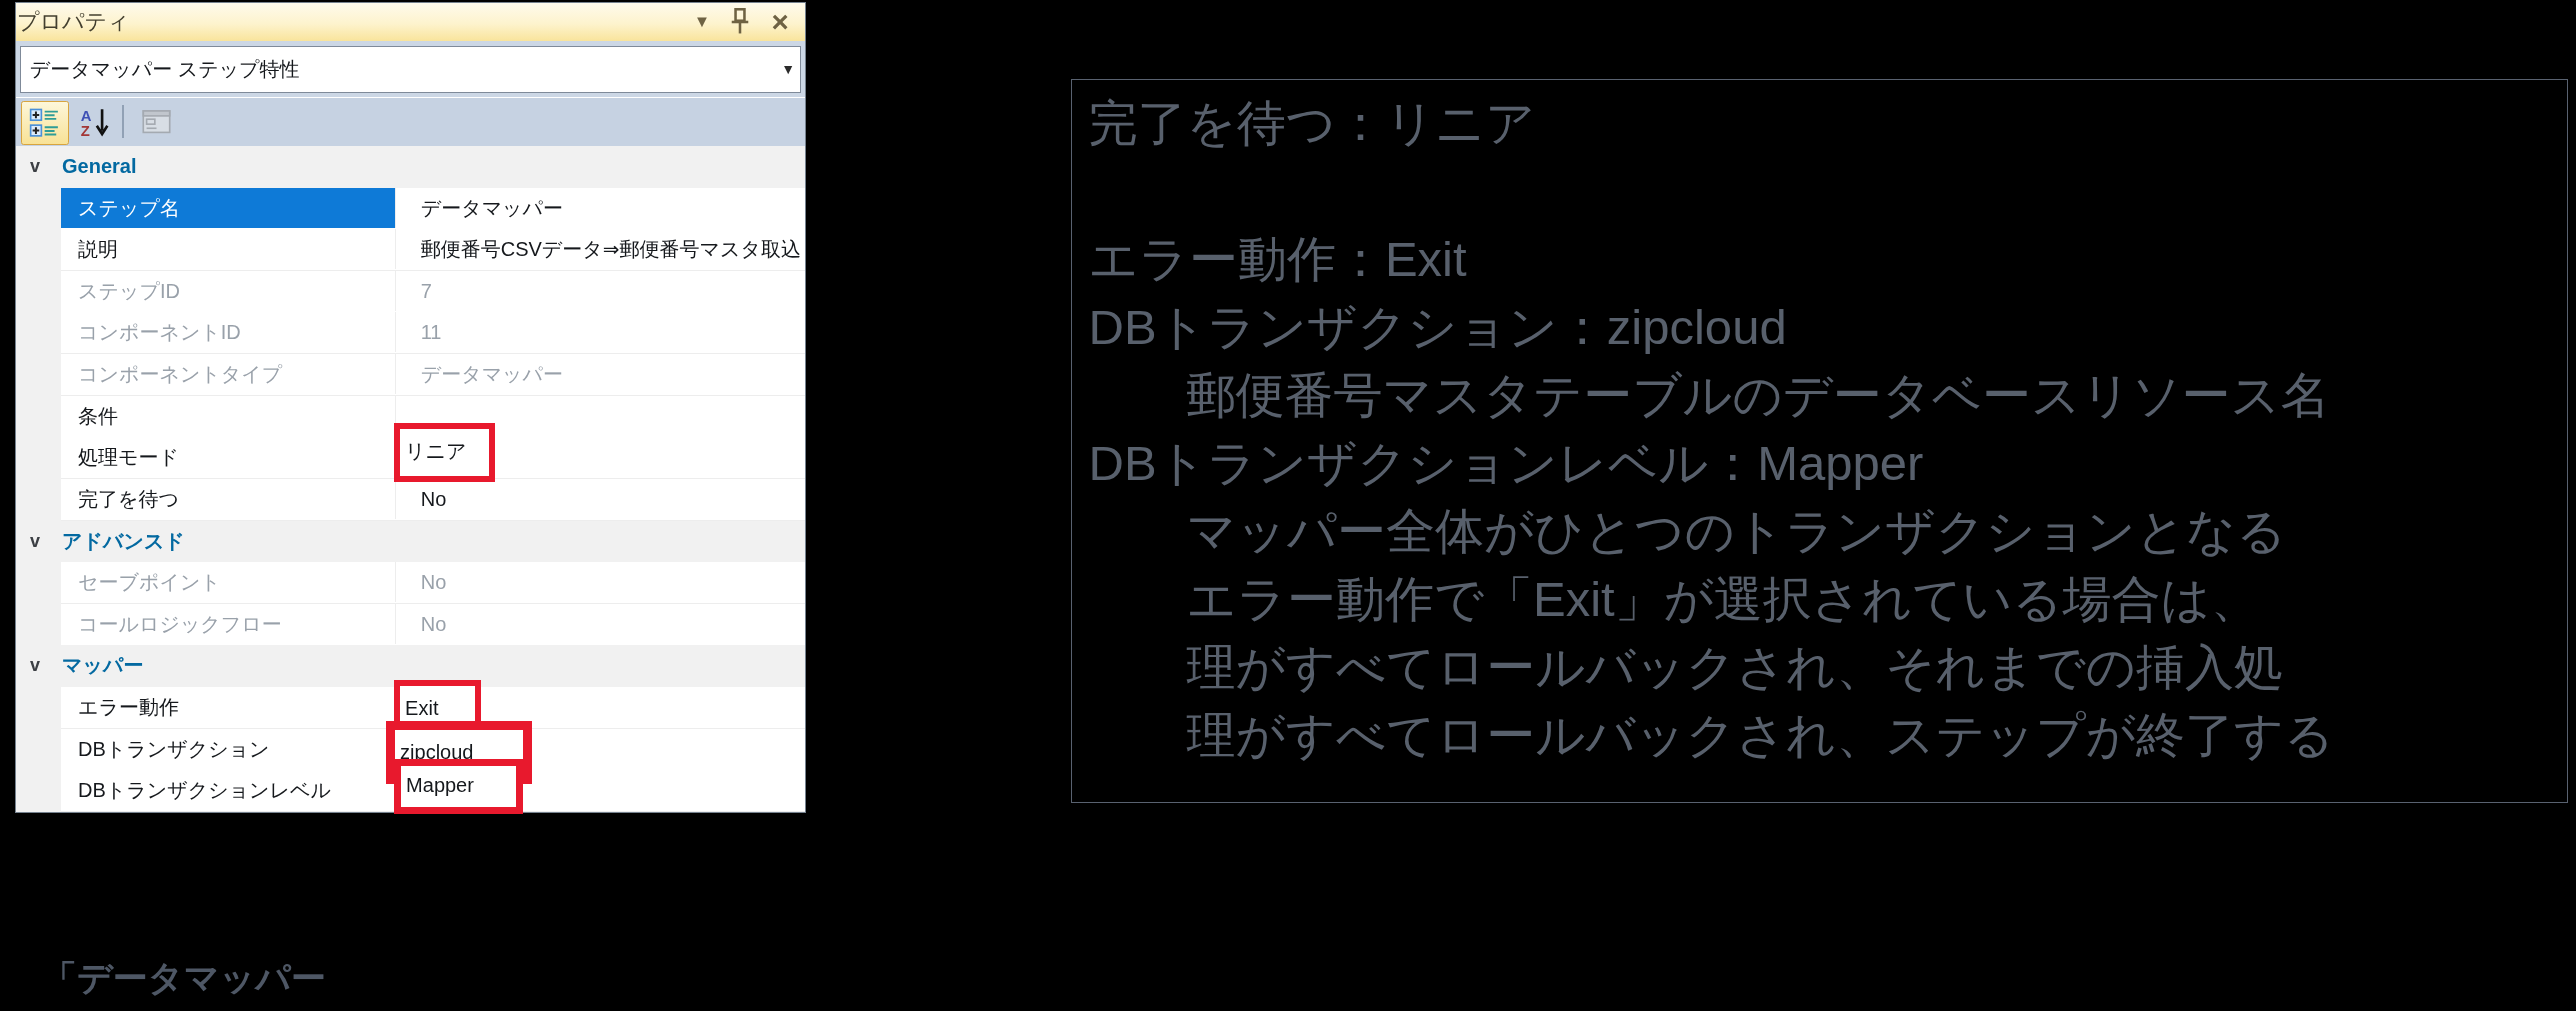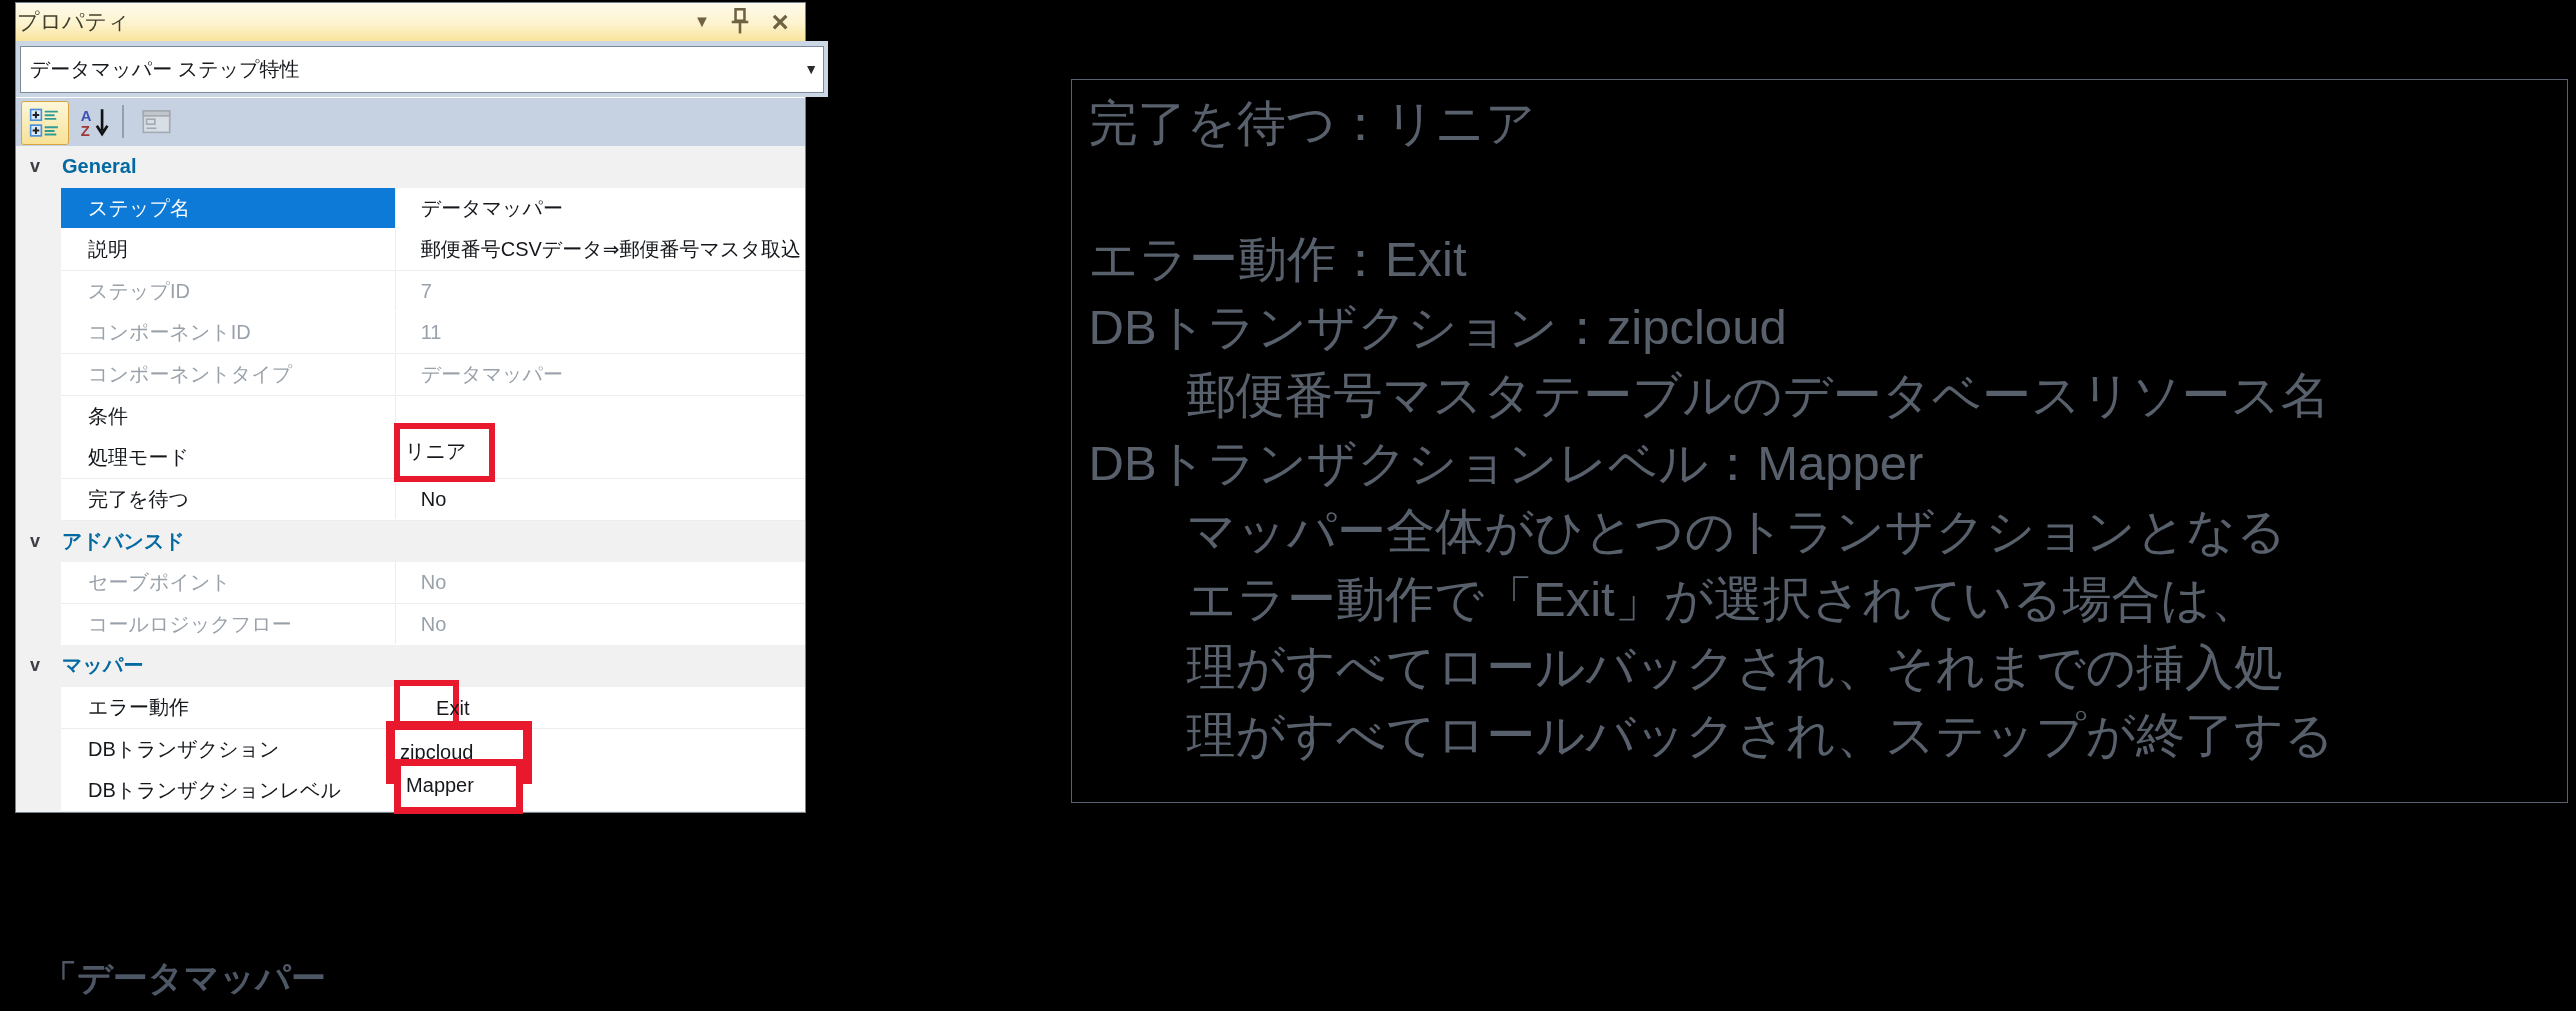--- a/index.html
+++ b/index.html
@@ -14,21 +14,21 @@
             background:linear-gradient(#fefaec 0%,#fdf3cd 55%,#f9e49c 100%);
             border-bottom:1.3px solid #e8d9a0;}
   #titlebar .title{position:absolute;left:1px;top:0;line-height:37px;font-size:22px;color:#433f2e;}
   .tb-icon{position:absolute;top:0;height:37px;line-height:37px;color:#6e6243;text-align:center;cursor:default;}
   #tb-collapse{right:87px;width:32px;font-size:16.6px;}
   #tb-close{right:9px;width:32px;font-size:29.5px;font-weight:bold;}
   #tb-pin{right:49px;width:32px;}
   #tb-pin svg{margin-top:5.1px;}
 
   
-  #combo-area{position:absolute;left:0;top:38px;width:789px;height:56px;background:#ccd7e5;padding-left:23px;}
+  #combo-area{position:absolute;left:0;top:38px;width:789px;height:56px;background:#ccd7e5;}
   #combo{position:absolute;left:3.8px;right:3.8px;top:5.1px;height:45px;background:#fff;border:1.3px solid #7f8a99;}
   #combo .combo-text{position:absolute;left:9px;top:0;line-height:44px;font-size:20px;color:#15181c;white-space:nowrap;}
   #combo .combo-arrow{position:absolute;right:5.1px;top:0;line-height:44px;font-size:14px;color:#2b2b2b;}
 
   
   #toolbar{position:absolute;left:0;top:95px;width:789px;height:49px;background:#c6d2e2;}
   .tool-btn{position:absolute;top:3.2px;width:46px;height:42px;border-radius:2.6px;}
   #btn-categorized{left:5.1px;background:linear-gradient(#fdf7da,#f8e296);border:1.3px solid #d9a53e;}
   #btn-sort{left:56px;}
   #btn-pages{left:117px;opacity:.55;}
@@ -36,32 +36,32 @@
   #tool-sep{position:absolute;left:106px;top:7.7px;width:1.9px;height:33px;background:#91a1b5;}
 
   
   #grid{position:absolute;left:0;top:143px;width:789px;height:666px;background:#fff;}
   #indent-strip{position:absolute;left:0;top:0;width:45px;height:666px;background:#f1f1f1;}
   .grid-header{position:absolute;left:0;width:789px;height:42px;background:#f1f1f1;}
   .grid-header .chev{position:absolute;left:14px;top:0;line-height:40px;font-size:18px;font-weight:bold;color:#3c3f44;}
   .grid-header .hlabel{position:absolute;left:46px;top:0;line-height:40px;font-size:20px;font-weight:bold;color:#0369a1;}
   .grid-row{position:absolute;left:45px;width:744px;height:42px;background:#fff;border-bottom:1.3px solid #ededed;box-sizing:border-box;}
   .cell-label{position:absolute;left:0;top:0;width:335px;height:40px;line-height:40px;font-size:20px;color:#15181c;
-              padding-left:27px;box-sizing:border-box;overflow:hidden;white-space:nowrap;border-right:1.3px solid #ededed;}
+              padding-left:17px;box-sizing:border-box;overflow:hidden;white-space:nowrap;border-right:1.3px solid #ededed;}
   .cell-value{position:absolute;left:336px;top:0;right:0;height:40px;line-height:40px;font-size:20px;color:#15181c;
               padding-left:7.7px;overflow:hidden;white-space:nowrap;margin-left:16px;}
   .grid-row.disabled .cell-label,.grid-row.disabled .cell-value{color:#99a1aa;}
   .grid-row.selected .cell-label{background:#0e7ad7;color:#fff;}
 
   
   .red-box{position:absolute;background:#fff;border:6.4px solid #e8192d;box-sizing:border-box;z-index:5;}
   .red-box .rb-text{display:block;padding-left:5.1px;font-size:20px;color:#15181c;white-space:nowrap;}
   #box-linear{left:378px;top:420px;width:101px;height:59px;}
   #box-linear .rb-text{line-height:45px;}
-  #box-exit{left:378px;top:677px;width:65px;height:58px;padding-left:31px;}
+  #box-exit{left:378px;top:677px;width:87px;height:58px;}
   #box-exit .rb-text{line-height:44px;}
   #box-zipcloud{left:370px;top:718px;width:146px;height:63px;border-width:9px;}
   #box-zipcloud .rb-text{line-height:44px;}
   #box-mapper{left:378px;top:756px;width:129px;height:55px;border-width:7.7px;}
   #box-mapper .rb-text{line-height:38px;}
 
   
   #caption{position:absolute;left:42px;top:840px;color:#4e5765;font-weight:bold;font-size:35px;line-height:55px;white-space:pre;}
 
   

